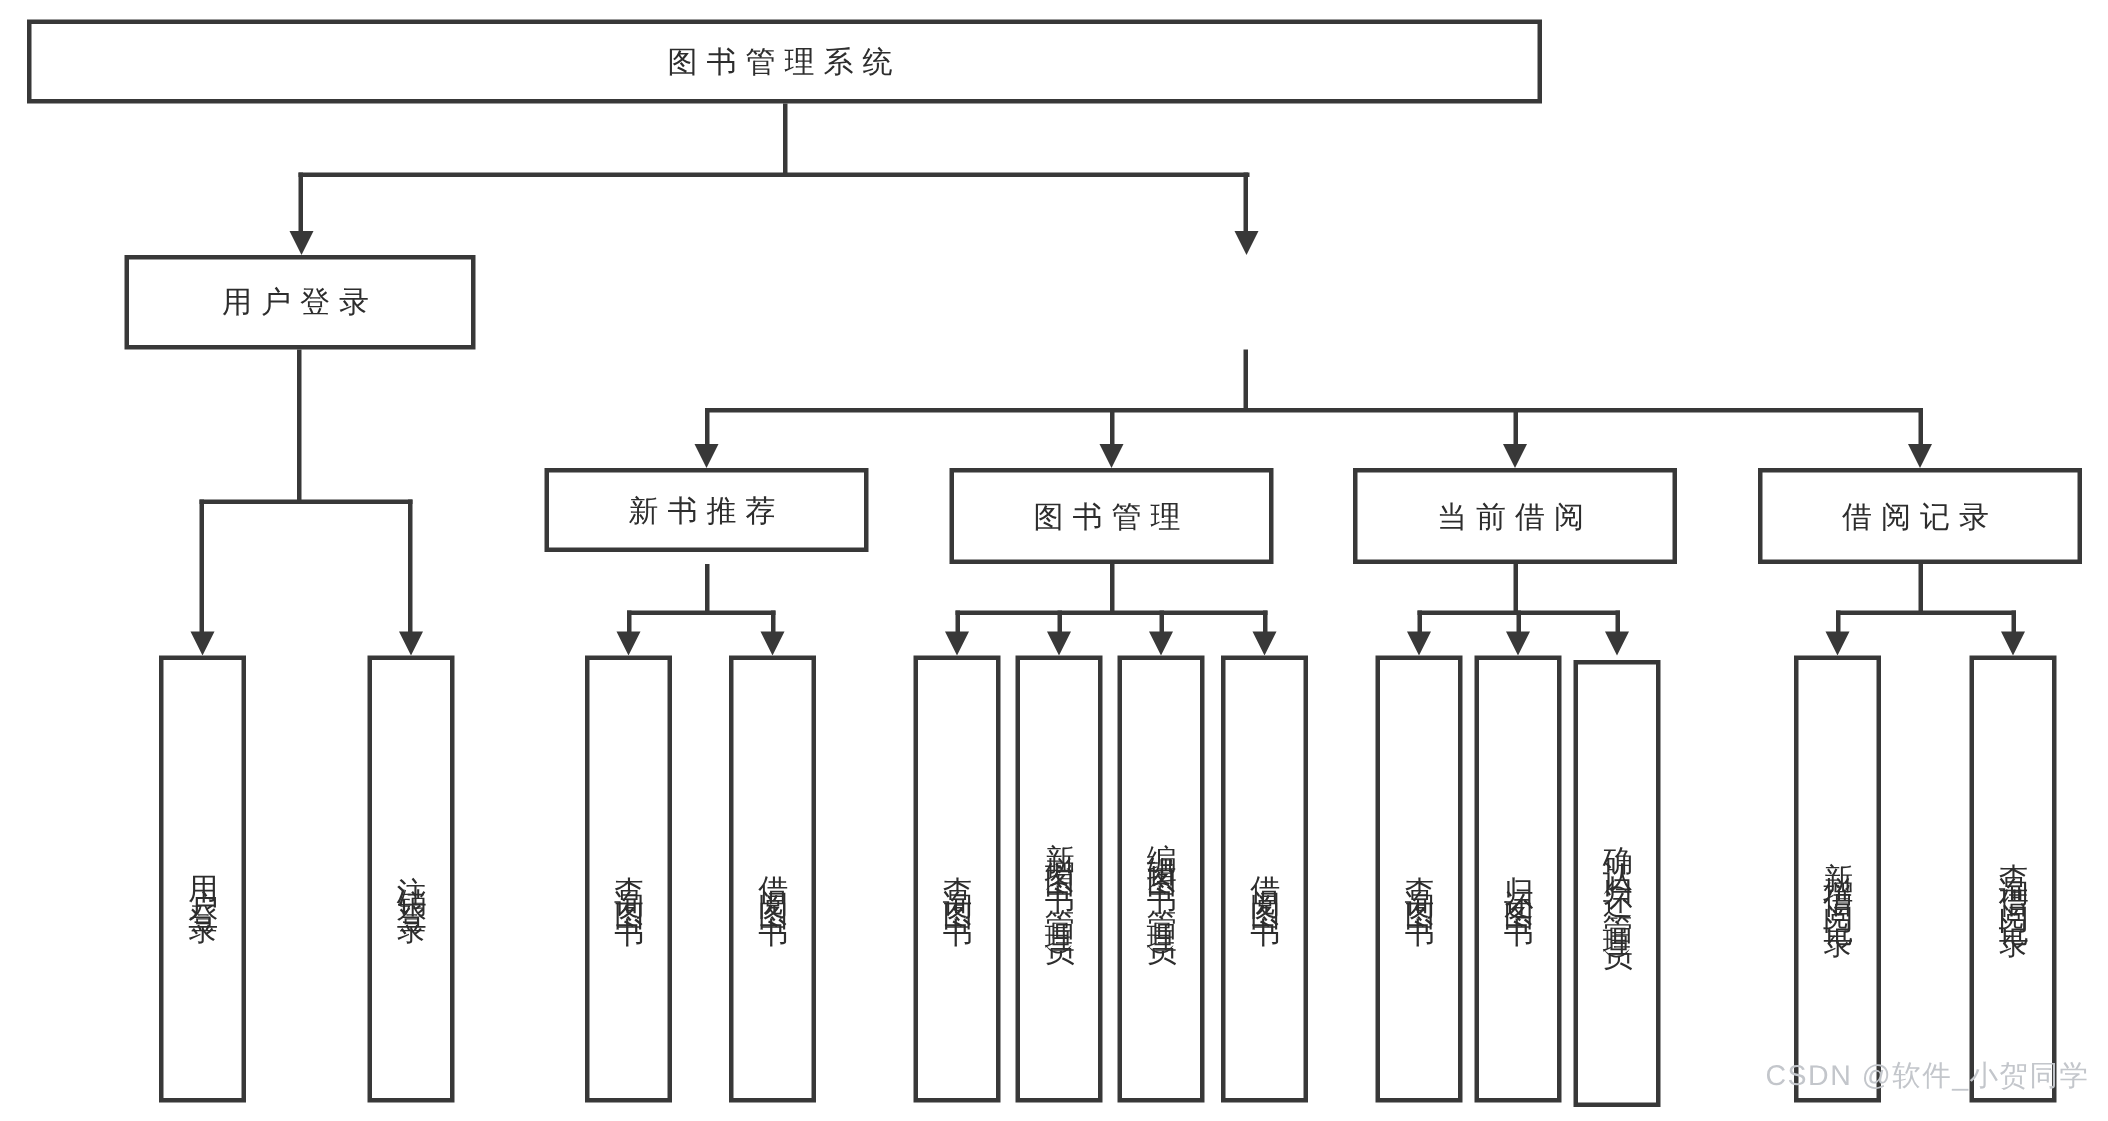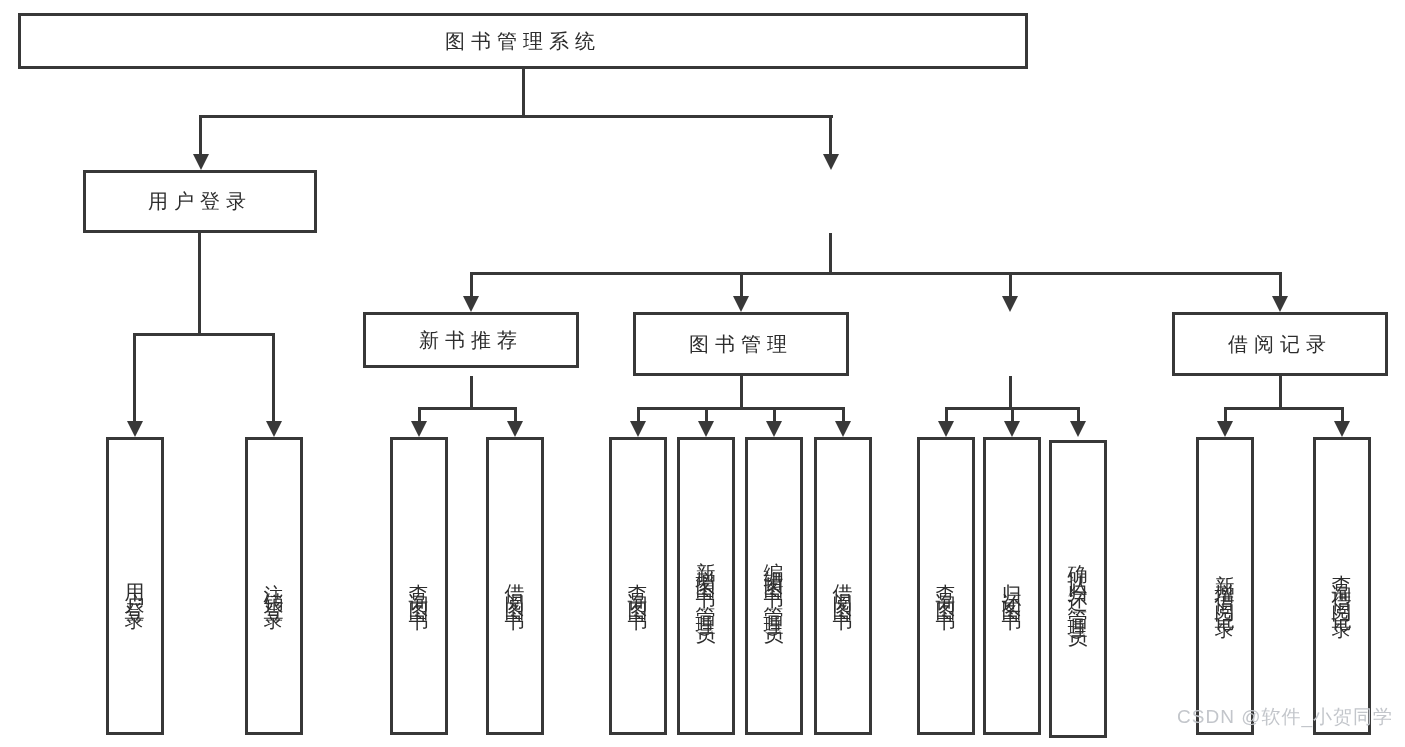--- a/index.html
+++ b/index.html
@@ -64,20 +64,21 @@
   <div class="arrow" style="left:463px;top:296px;"></div>
   <div class="vline" style="left:740px;top:272px;height:28px;"></div>
   <div class="arrow" style="left:733px;top:296px;"></div>
   <div class="vline" style="left:1009px;top:272px;height:28px;"></div>
   <div class="arrow" style="left:1002px;top:296px;"></div>
   <div class="vline" style="left:1279px;top:272px;height:28px;"></div>
   <div class="arrow" style="left:1272px;top:296px;"></div>
 
   <div class="node" style="left:363px;top:312px;width:216px;height:56px;">新书推荐</div>
   <div class="node" style="left:633px;top:312px;width:216px;height:64px;">图书管理</div>
+  <div class="node" style="left:902px;top:312px;width:216px;height:64px;">当前借阅</div>
   <div class="node" style="left:1172px;top:312px;width:216px;height:64px;font-family:Liberation Serif, serif;">借阅记录</div>
 
   <div class="vline" style="left:470px;top:376px;height:33px;"></div>
   <div class="hline" style="left:418px;top:407px;width:99px;"></div>
   <div class="vline" style="left:418px;top:407px;height:16px;"></div>
   <div class="arrow" style="left:411px;top:421px;"></div>
   <div class="vline" style="left:514px;top:407px;height:16px;"></div>
   <div class="arrow" style="left:507px;top:421px;"></div>
 
   <div class="vline" style="left:740px;top:376px;height:33px;"></div>

